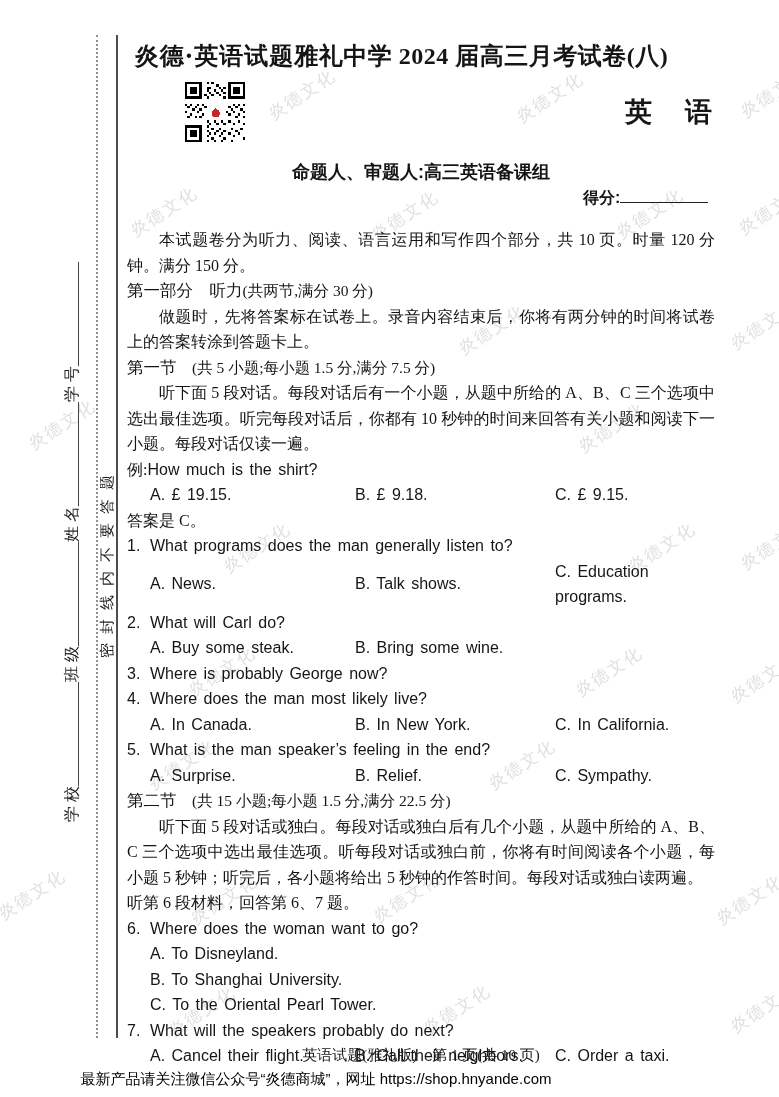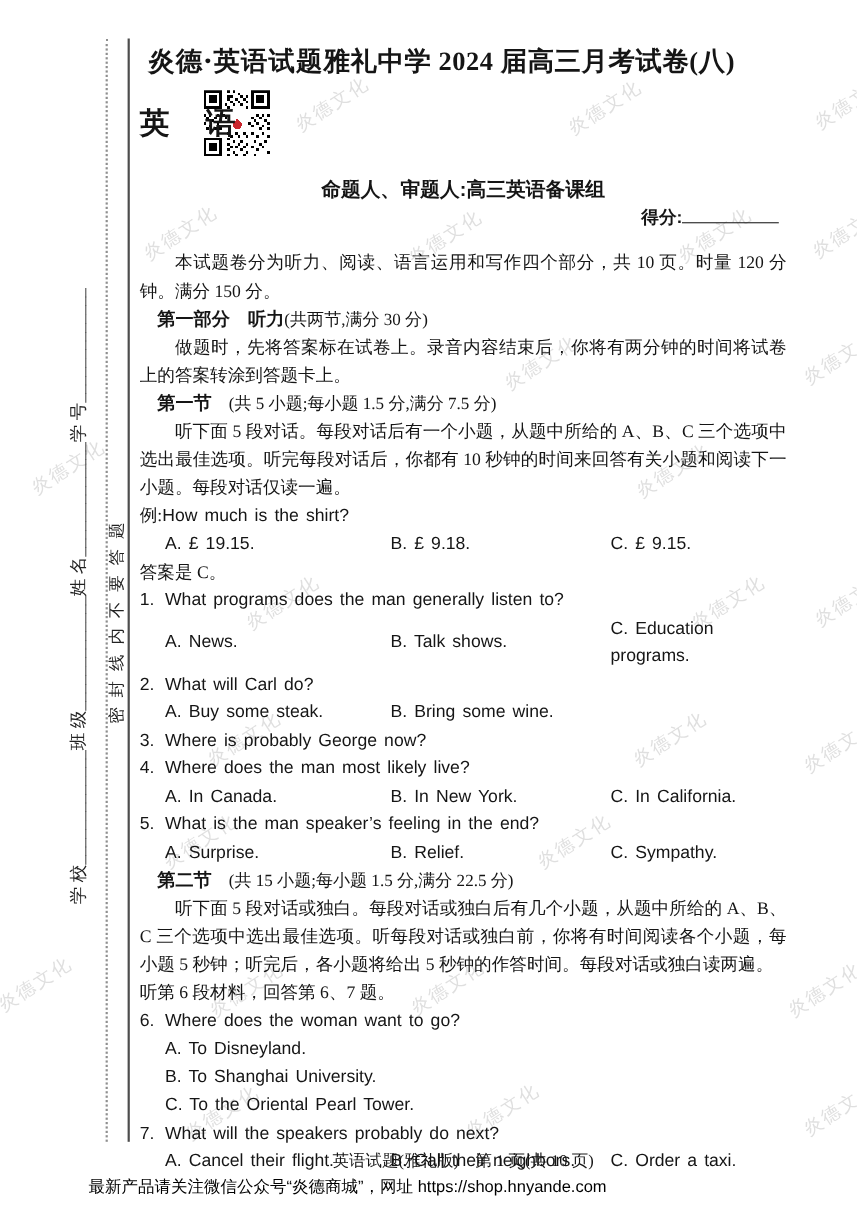--- a/index.html
+++ b/index.html
@@ -30,35 +30,35 @@
     position:absolute; left:98px; top:658px; transform:rotate(-90deg);
     transform-origin:0 0; white-space:nowrap; font-size:15px; letter-spacing:9px;
     color:#222; z-index:1; line-height:18px;
   }
   
   .title { position:absolute; left:12px; top:40px; width:779px; text-align:center;
     font-size:24px; z-index:2; white-space:nowrap; }
   .title-calli { font-weight:900; font-family:"DejaVu Serif",serif; letter-spacing:1px; }
   .title-rest { font-weight:600; letter-spacing:0.5px; }
   .qr { position:absolute; left:184px; top:82px; width:62px; height:60px; z-index:2; }
-  .subject { position:absolute; left:127px; top:94px; width:588px; text-align:left;
+  .subject { position:absolute; left:127px; top:94px; width:588px; text-align:right;
     font-family:Liberation Sans, sans-serif; font-weight:bold;
     font-size:27px; letter-spacing:3px; z-index:2; }
   .setter { position:absolute; left:127px; top:160px; width:588px; text-align:center;
     font-family:"Liberation Sans","DejaVu Sans",sans-serif; font-weight:bold;
     font-size:18px; z-index:2; }
   .score { position:absolute; left:583px; top:188px; z-index:2;
     font-family:"Liberation Sans","DejaVu Sans",sans-serif; font-weight:bold; font-size:16px; }
   .score-line { display:inline-block; width:88px; border-bottom:1.5px solid #222;
     height:14px; vertical-align:baseline; }
   
   .content { position:absolute; left:127px; top:227px; width:588px; z-index:2;
     font-size:16px; line-height:25.5px; }
   .para { text-indent:2em; text-align:justify; }
-  .hd-bold { font-family:"Liberation Sans","DejaVu Sans",sans-serif; font-weight:bold; font-size:16.5px;margin-left:16px; }
+  .hd-bold { font-family:"Liberation Sans","DejaVu Sans",sans-serif; font-weight:normal; font-size:16.5px; }
   .hd-rest { font-size:15.5px; }
   .en { font-family:Liberation Sans, sans-serif; word-spacing:2px; }
   .q-line { display:flex; }
   .q-num { flex:0 0 23px; }
   .q-text { flex:1; }
   .opts { display:flex; padding-left:23px;align-items:center; }
   .opts .opt-a { flex:0 0 205px; }
   .opts .opt-b { flex:0 0 200px; }
   .opts .opt-c { flex:1; }
   .opt-stack { padding-left:23px; }

